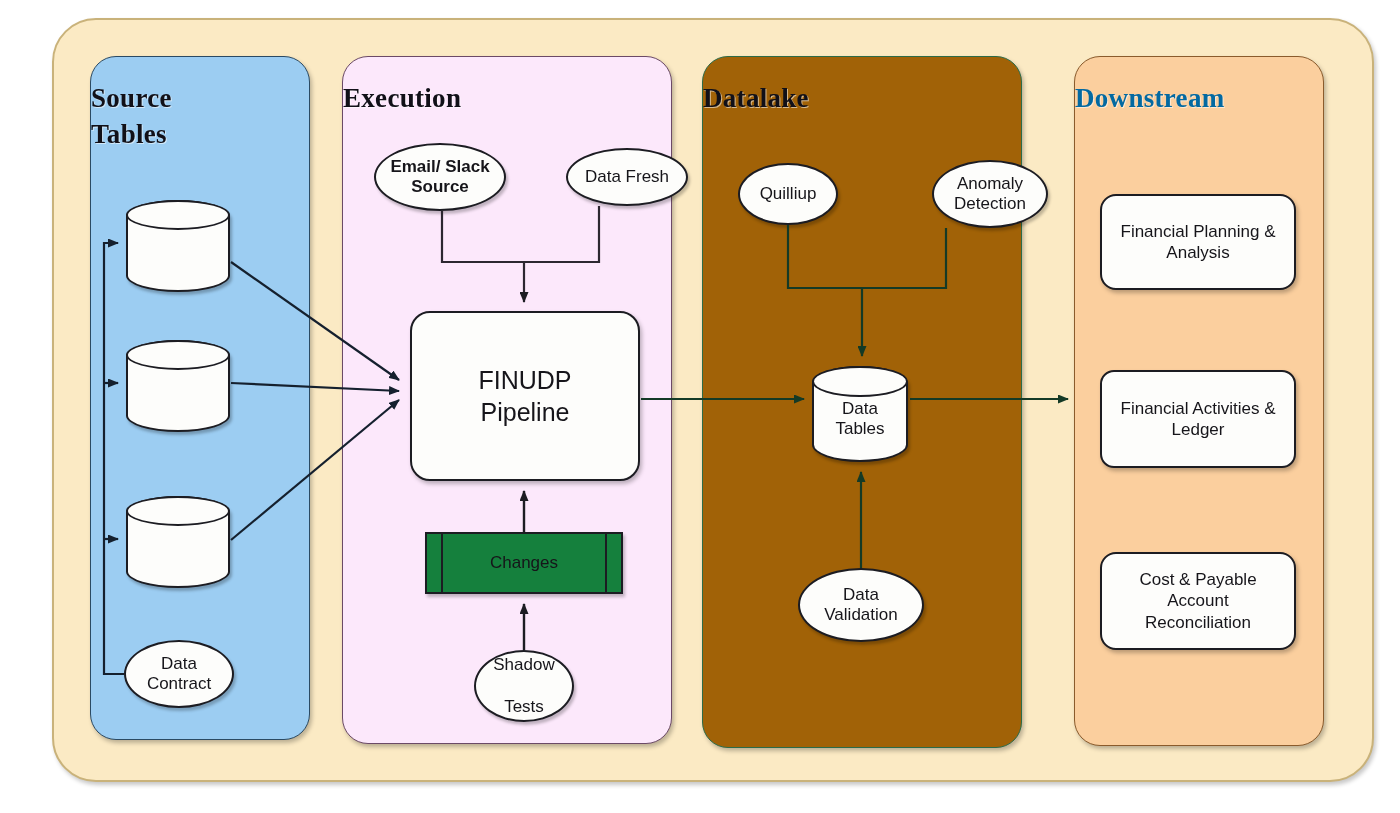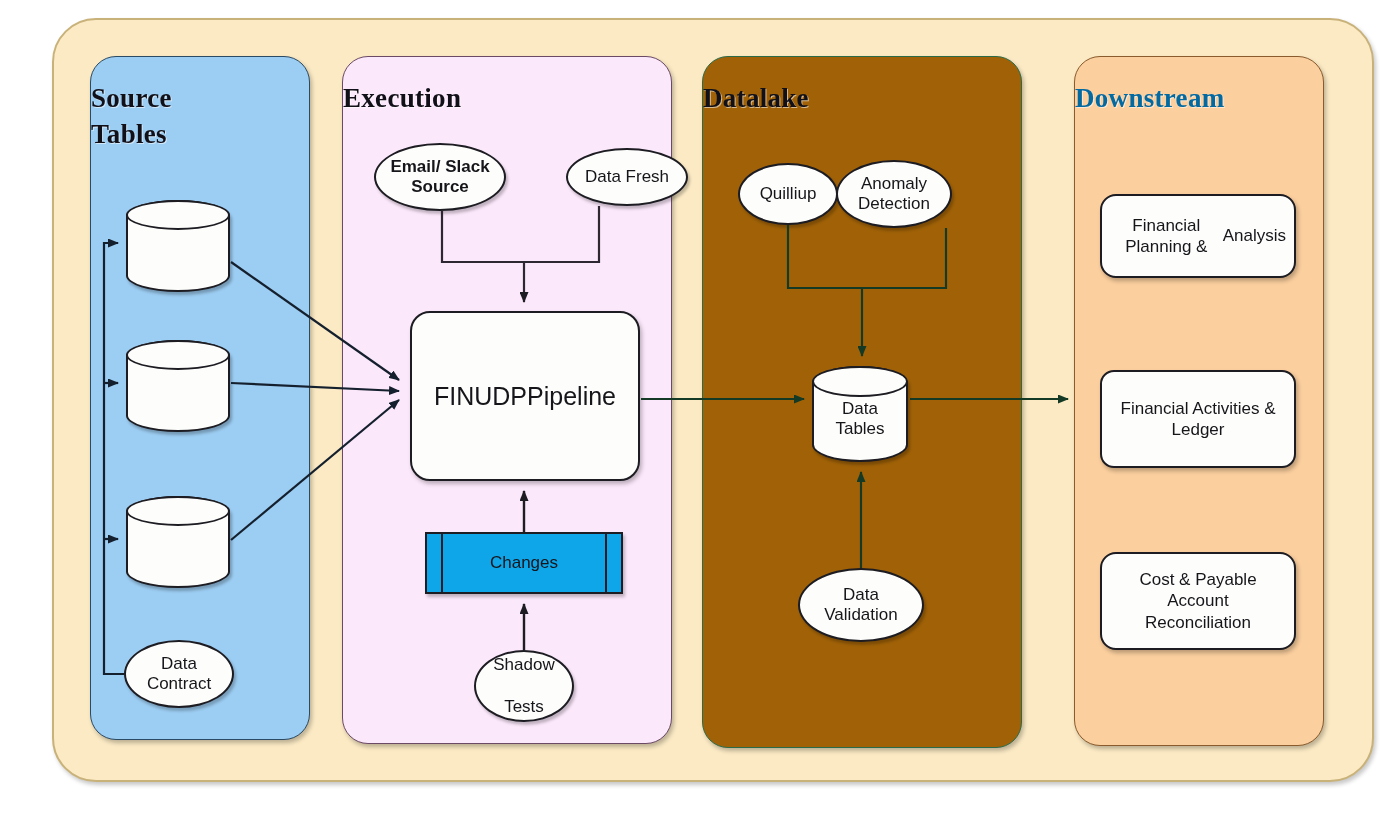--- a/index.html
+++ b/index.html
@@ -115,21 +115,21 @@
     border-radius: 16px;
     box-shadow: 2px 3px 4px rgba(0,0,0,0.26);
     font-size: 17px;
     line-height: 1.25;
     padding: 0 8px;
   }
   .rbox.big { font-size: 25px; line-height: 1.28; border-radius: 20px; }
 
   
   .subroutine {
-    background: #0ea5e9;
+    background: #15803d;
     border: 2px solid #1c1c22;
     box-shadow: 2px 3px 3px rgba(0,0,0,0.24);
     font-size: 17px;
   }
   .subroutine::before,
   .subroutine::after {
     content: "";
     position: absolute;
     top: -2px; bottom: -2px;
     width: 0;
@@ -186,21 +186,21 @@
 
   <div class="node ellipse" style="left:374px; top:143px; width:132px; height:68px; flex-direction:column;font-weight:bold;">
     <span>Email/ Slack</span>
     <span>Source</span>
   </div>
 
   <div class="node ellipse" style="left:566px; top:148px; width:122px; height:58px;">
     <span>Data Fresh</span>
   </div>
 
-  <div class="node rbox big" style="left:410px; top:311px; width:230px; height:170px; flex-direction:row;text-align:center;">
+  <div class="node rbox big" style="left:410px; top:311px; width:230px; height:170px; flex-direction:column;text-align:center;">
     <span>FINUDP</span>
     <span>Pipeline</span>
   </div>
 
   <div class="node subroutine" style="left:425px; top:532px; width:198px; height:62px;">
     <span>Changes</span>
   </div>
 
   <div class="node ellipse" style="left:474px; top:650px; width:100px; height:72px; flex-direction:column;gap:22px;">
     <span>Shadow</span>
@@ -210,42 +210,42 @@
   <div class="panel panel-datalake">
     <div class="panel-title one-line">
       <div>Datalake</div>
     </div>
   </div>
 
   <div class="node ellipse" style="left:738px; top:163px; width:100px; height:62px;">
     <span>Quilliup</span>
   </div>
 
-  <div class="node ellipse" style="left:836px; top:160px; width:116px; height:68px; flex-direction:column;">
+  <div class="node ellipse" style="left:932px; top:160px; width:116px; height:68px; flex-direction:column;">
     <span>Anomaly</span>
     <span>Detection</span>
   </div>
 
   <div class="node cyl" style="left:812px; top:366px; width:96px; height:96px; flex-direction:column;">
     <span class="cyl-label">Data</span>
     <span class="cyl-label" style="margin-top:0;">Tables</span>
   </div>
 
   <div class="node ellipse" style="left:798px; top:568px; width:126px; height:74px; flex-direction:column;">
     <span>Data</span>
     <span>Validation</span>
   </div>
 
   <div class="panel panel-downstream">
     <div class="panel-title two-line brown">
       <div>Downstream</div>
     </div>
   </div>
 
-  <div class="node rbox" style="left:1100px; top:194px; width:196px; height:84px; flex-direction:row;">
+  <div class="node rbox" style="left:1100px; top:194px; width:196px; height:96px; flex-direction:column;">
     <span>Financial Planning &amp;</span>
     <span>Analysis</span>
   </div>
 
   <div class="node rbox" style="left:1100px; top:370px; width:196px; height:98px; flex-direction:column;border-radius:14px;">
     <span>Financial Activities &amp;</span>
     <span>Ledger</span>
   </div>
 
   <div class="node rbox" style="left:1100px; top:552px; width:196px; height:98px; flex-direction:column;">

